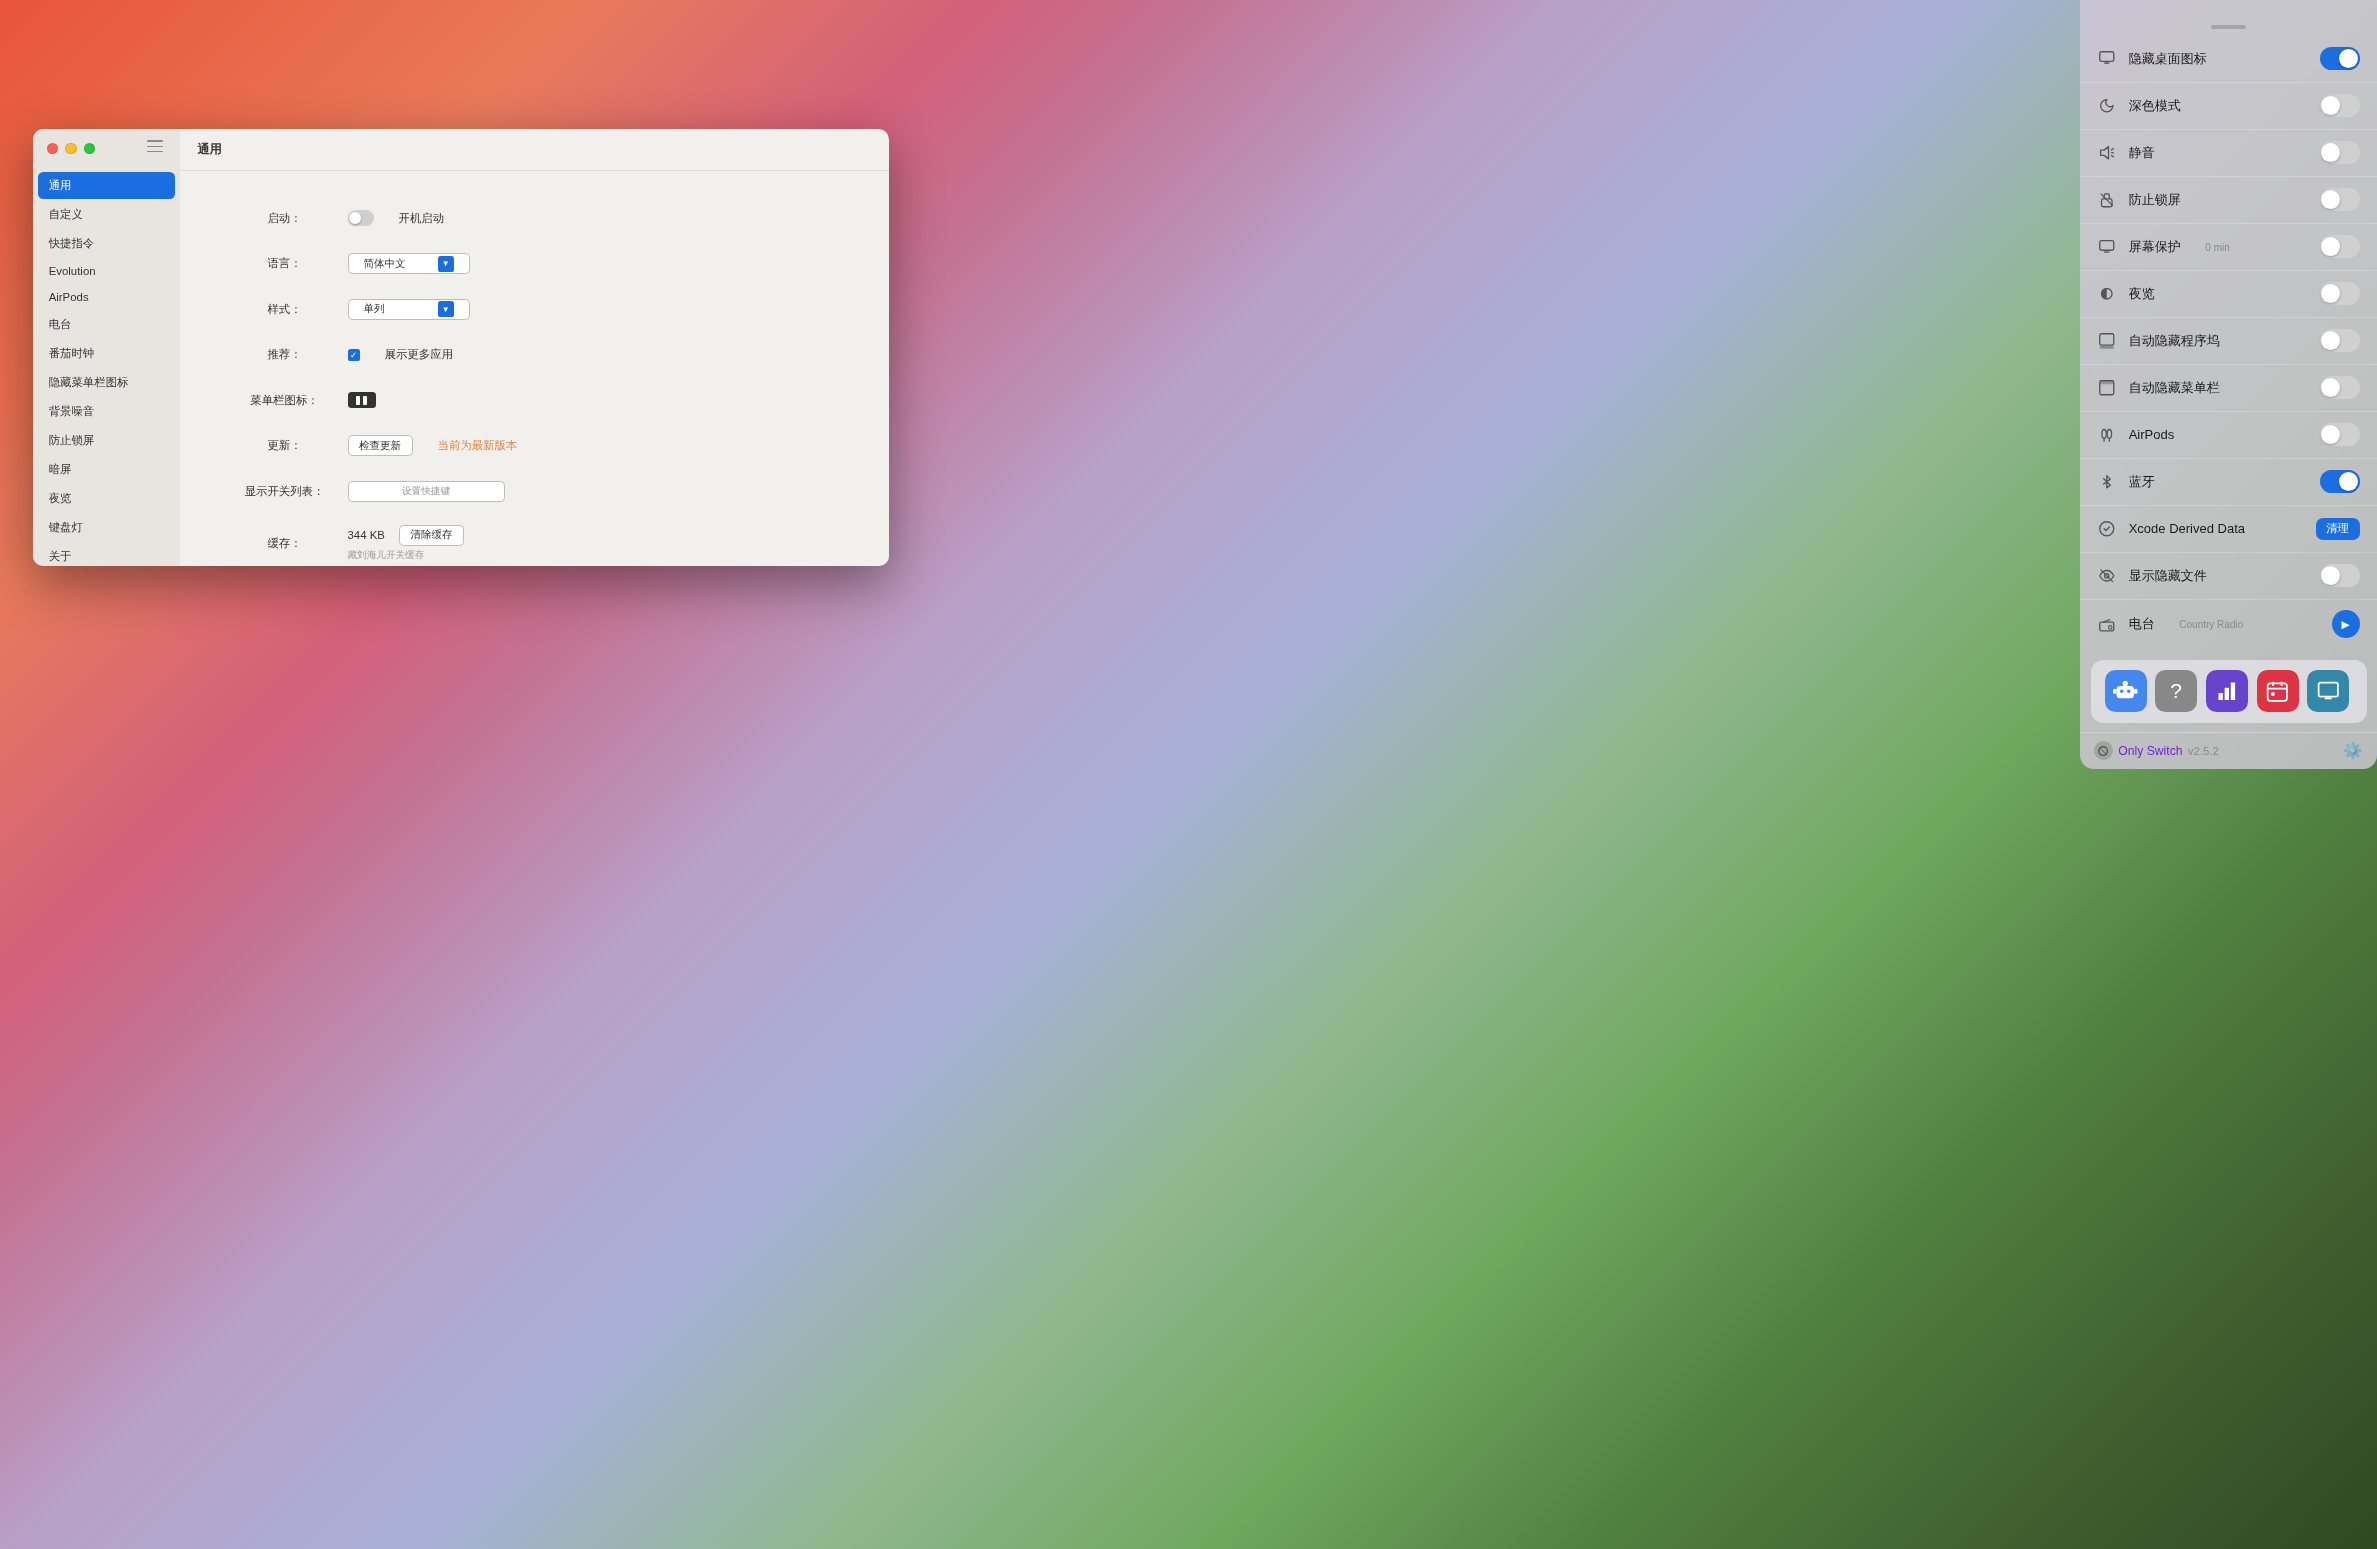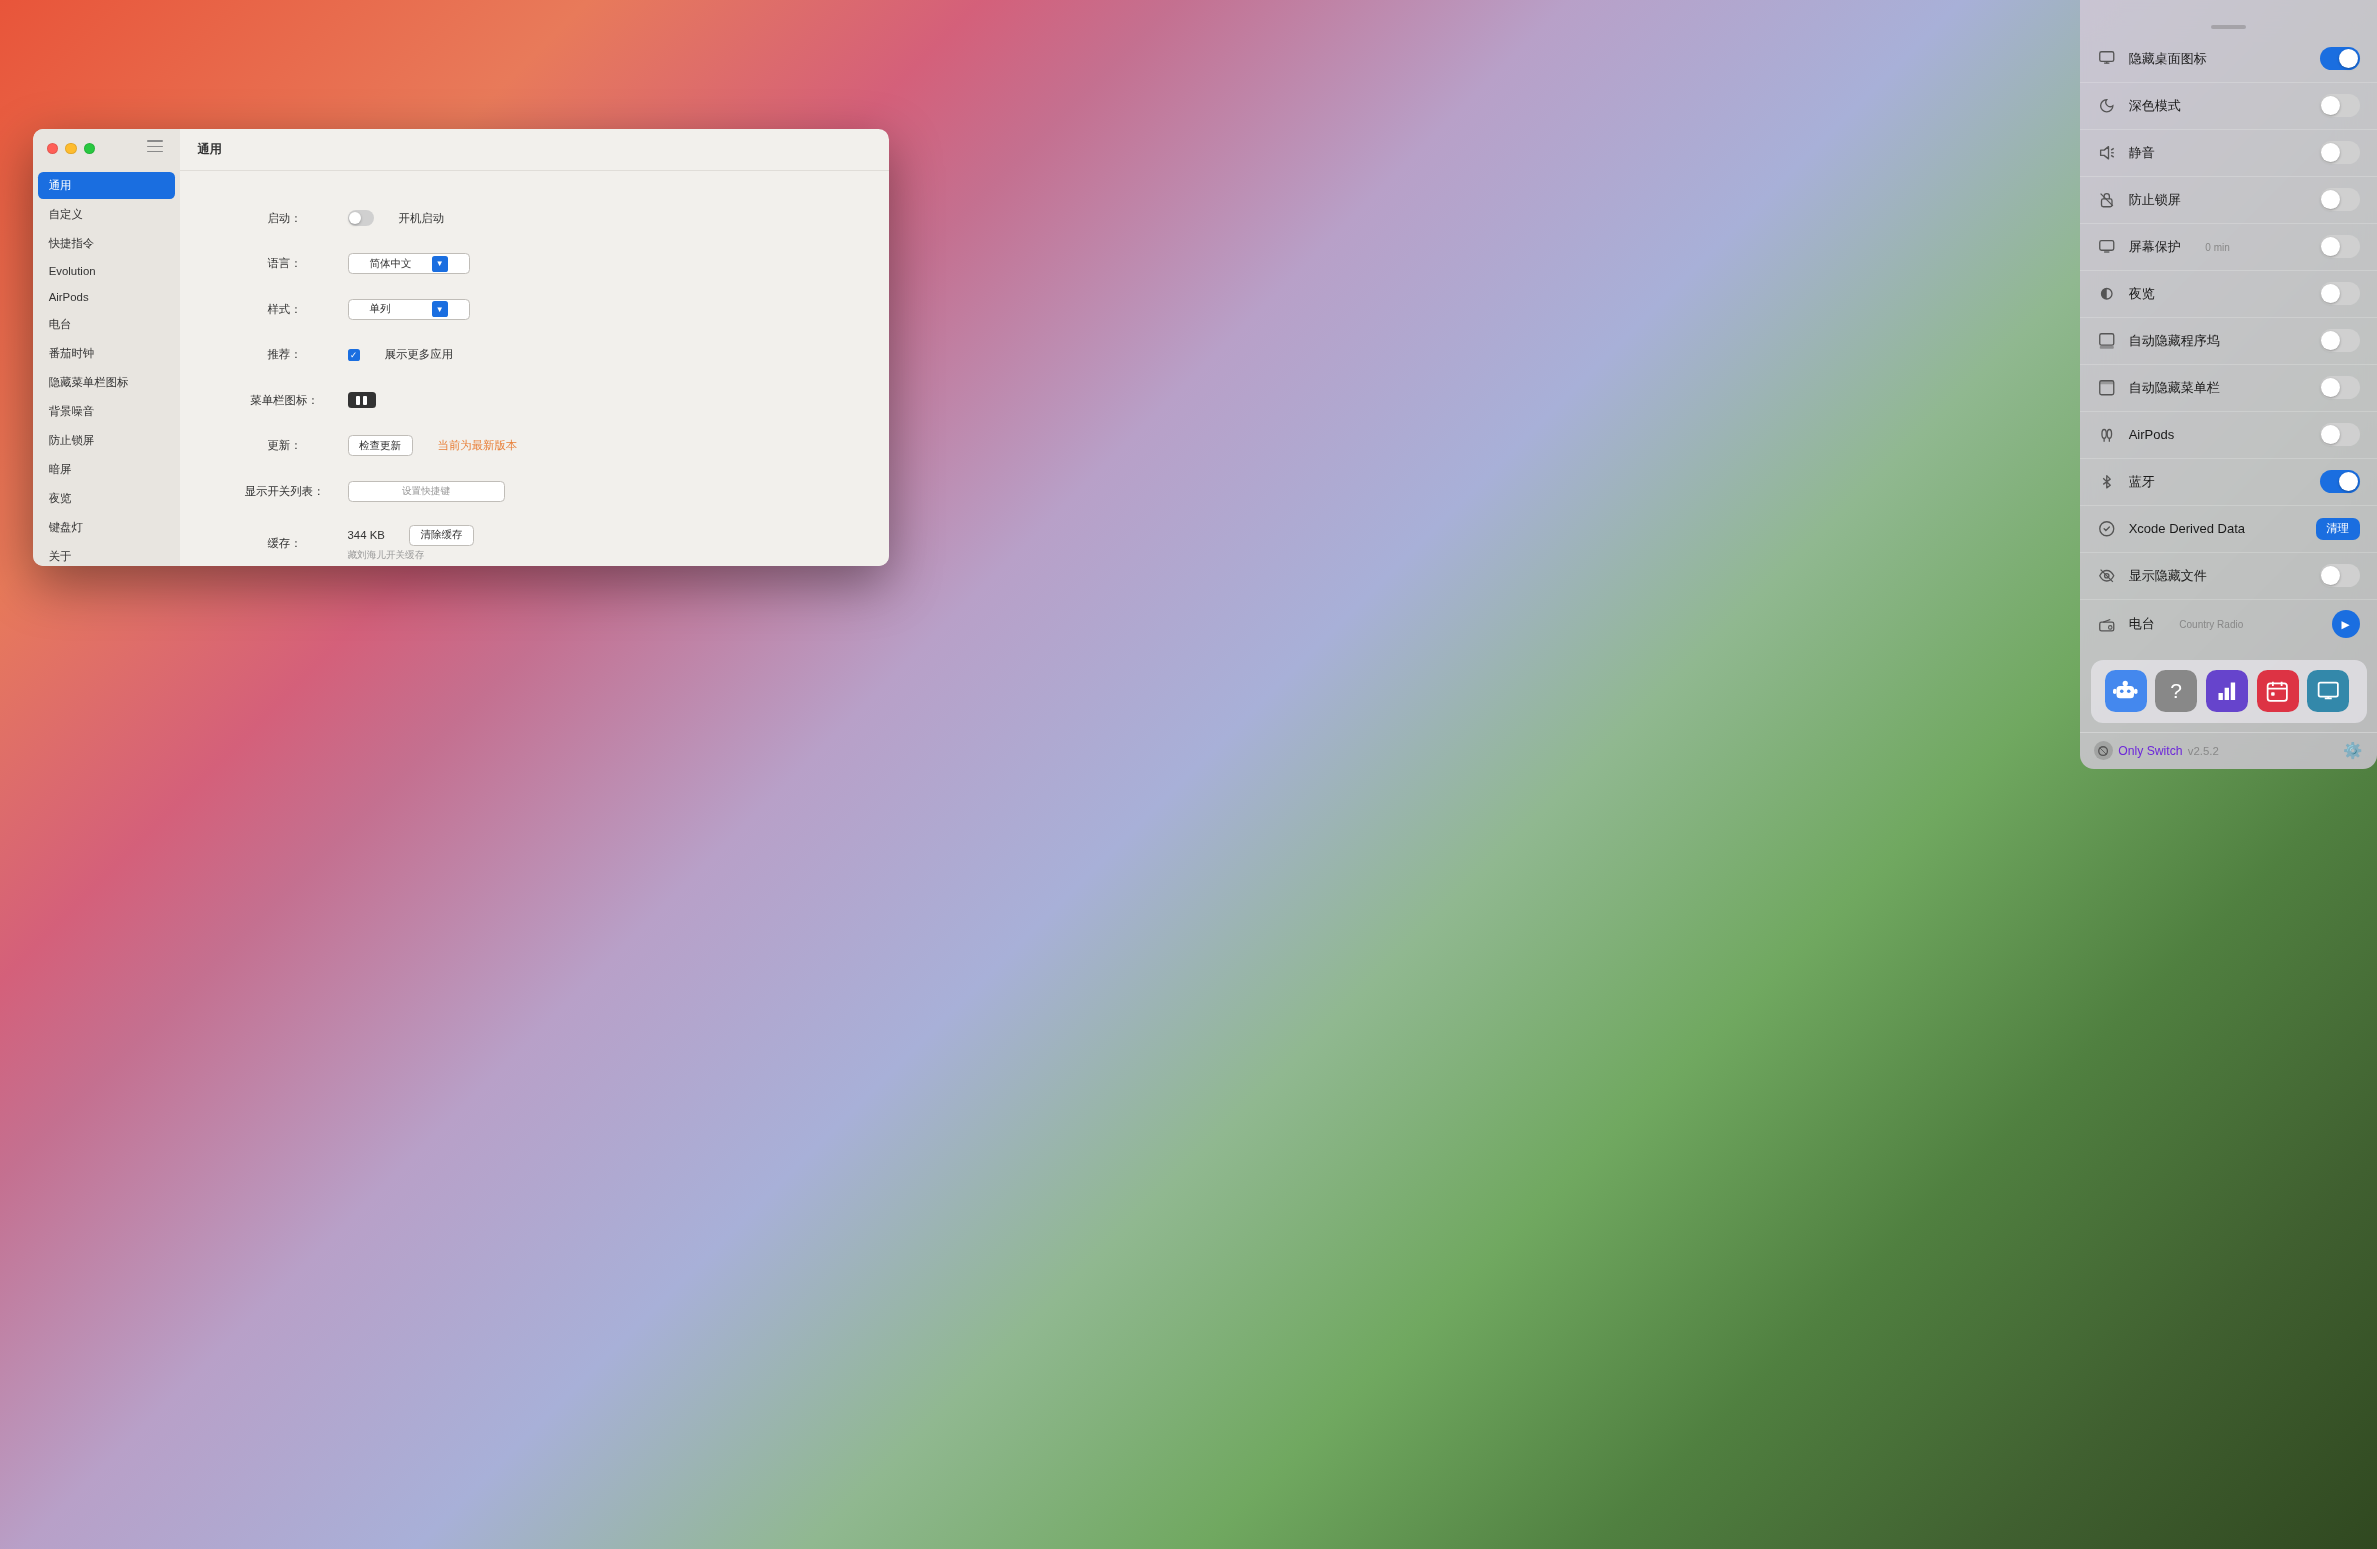--- a/index.html
+++ b/index.html
@@ -125,21 +125,21 @@
     
     .select-box {
       width: 122px;
       height: 21px;
       border: 0.9px solid #c0bdb8;
       border-radius: 4.4px;
       background: white;
       display: flex;
       align-items: center;
       justify-content: space-between;
-      padding: 0 21px;
+      padding: 0 15px;
       font-size: 10.5px;
       color: #333;
     }
     .select-arrow {
       width: 15.7px;
       height: 15.7px;
       background: #1a6ee0;
       border-radius: 2.6px;
       display: flex;
       align-items: center;
@@ -440,21 +440,21 @@
       <div class="form-value">
         <div class="shortcut-input">
           <span style="font-size:9.6px;color:#999;">设置快捷键</span>
         </div>
       </div>
     </div>
 
     <div class="form-row">
       <div class="form-label">缓存：</div>
       <div class="form-value" style="flex-direction:column;align-items:flex-start;gap:3.5px;">
-        <div style="display:flex;align-items:center;gap:24px;">
+        <div style="display:flex;align-items:center;gap:14px;">
           <span style="font-size:11.4px;color:#333;">344 KB</span>
           <div class="btn">清除缓存</div>
         </div>
         <span style="font-size:9.6px;color:#999;">藏刘海儿开关缓存</span>
       </div>
     </div>
 
   </div>
 </div>
 

